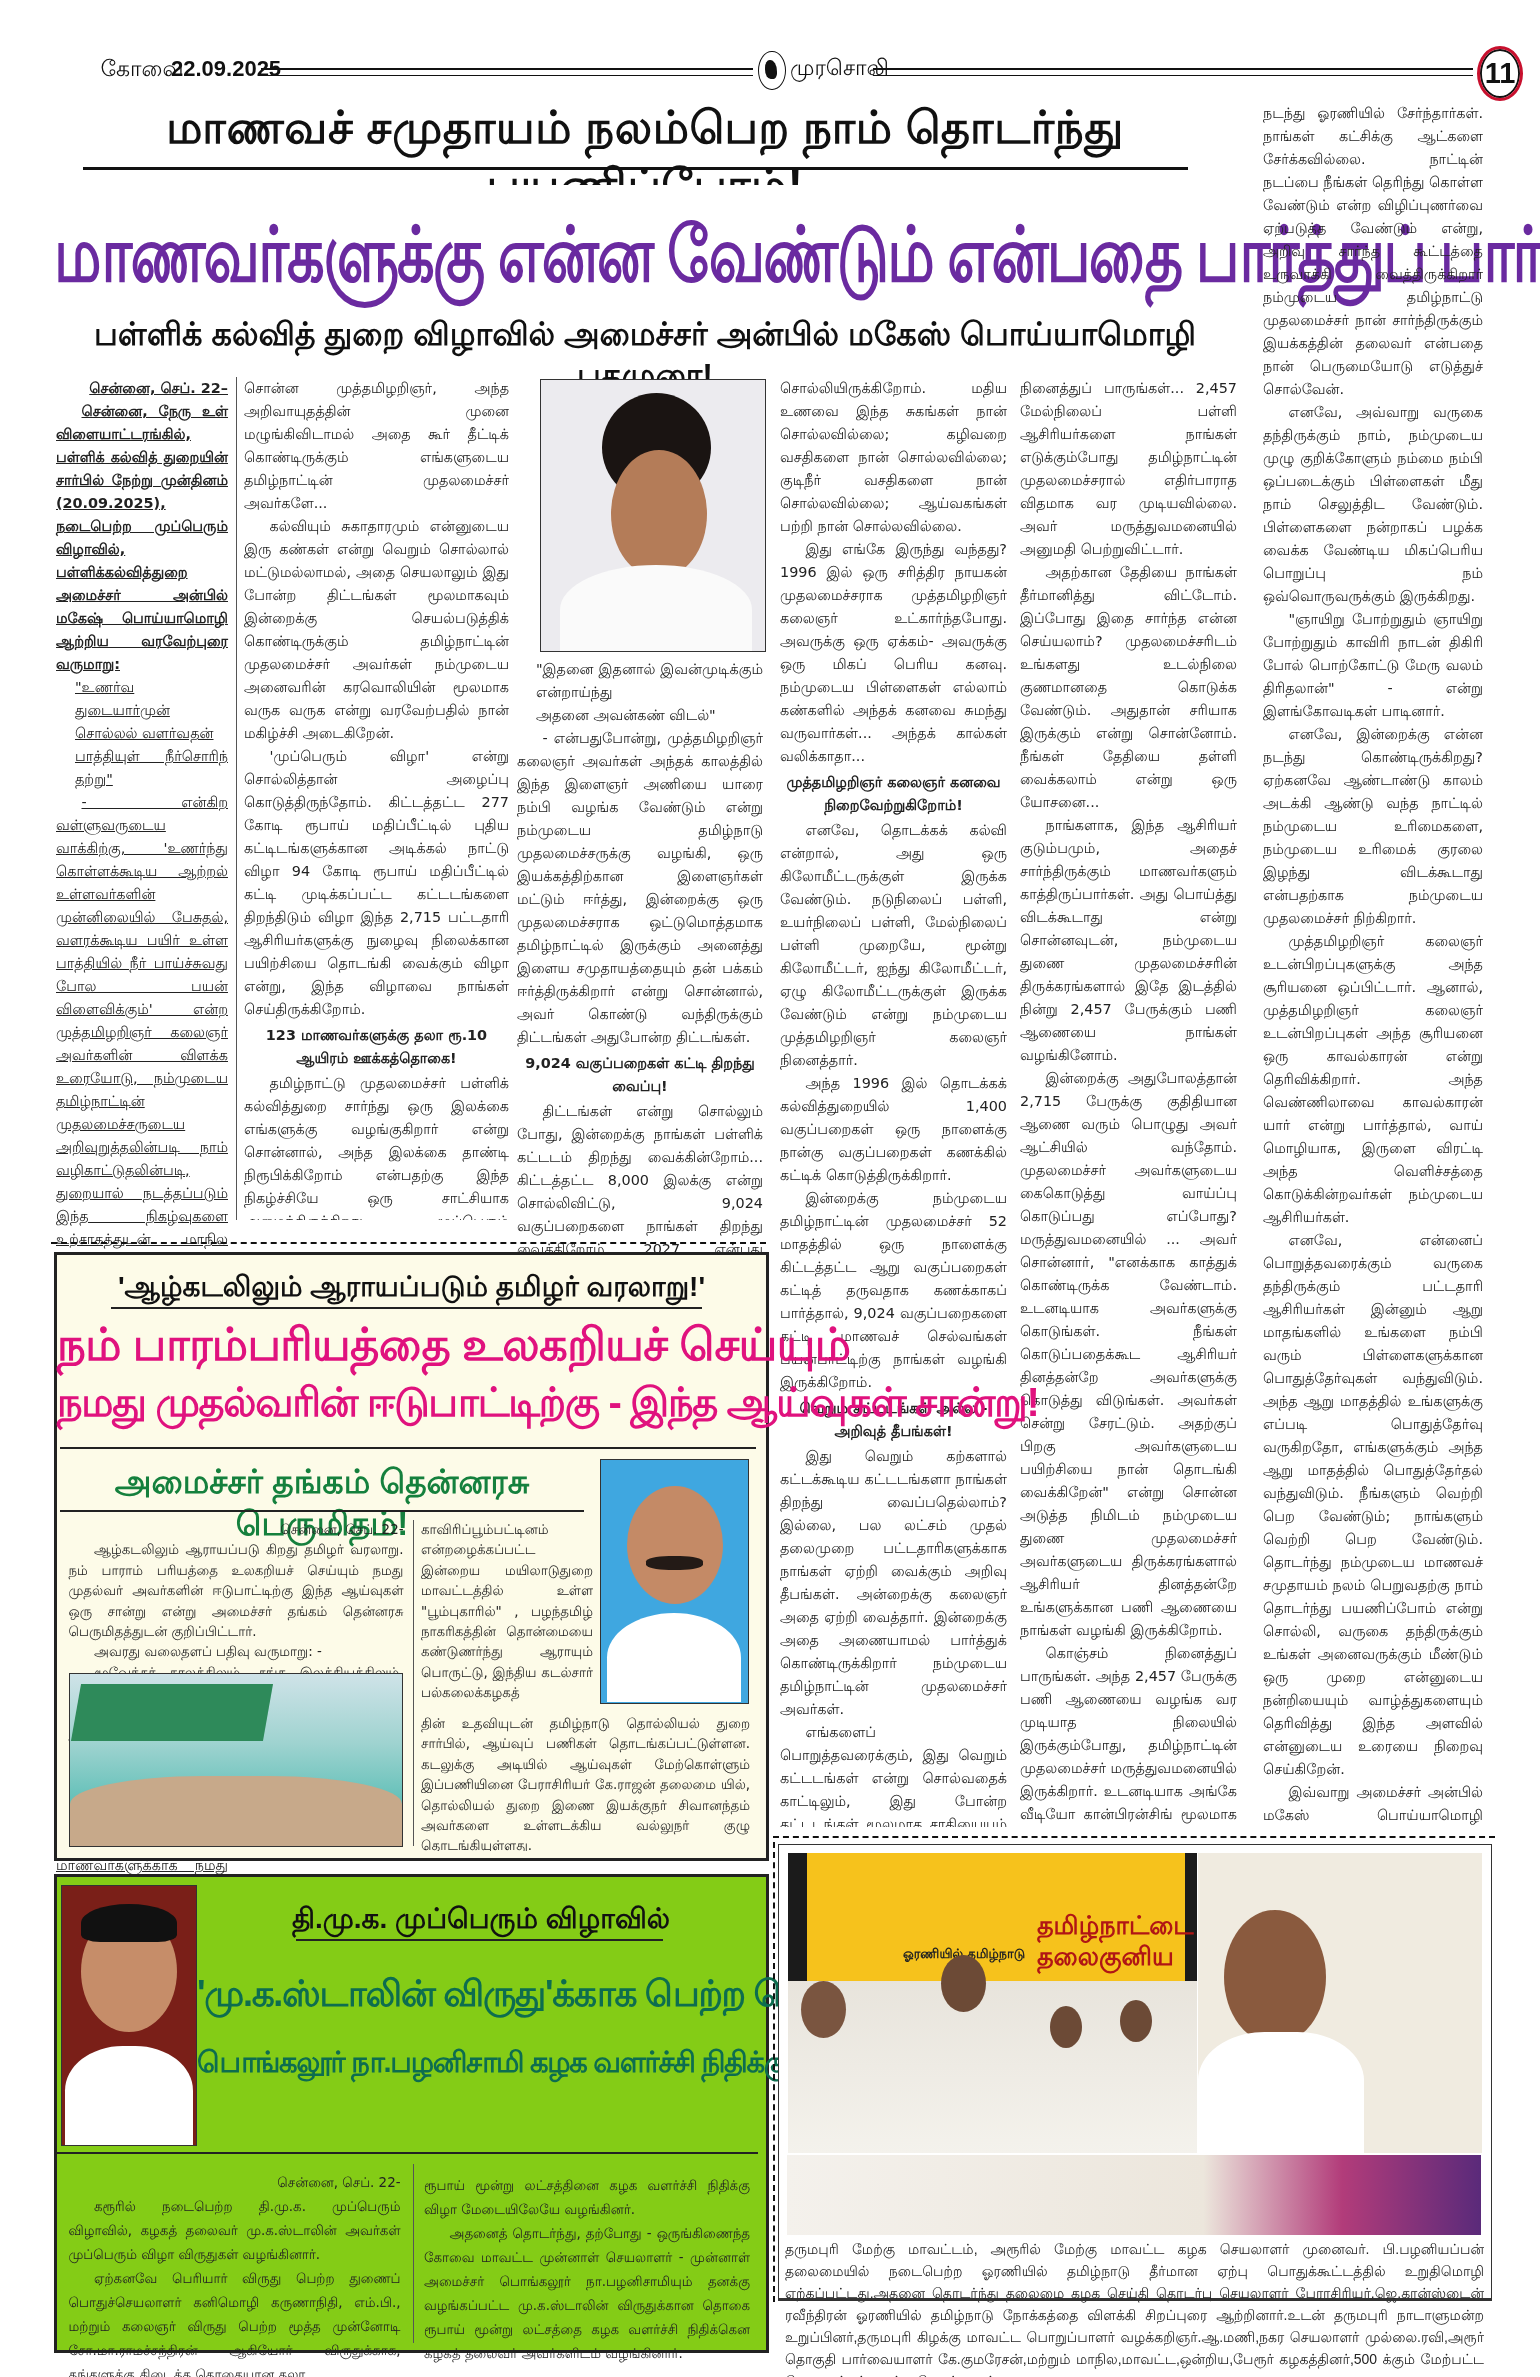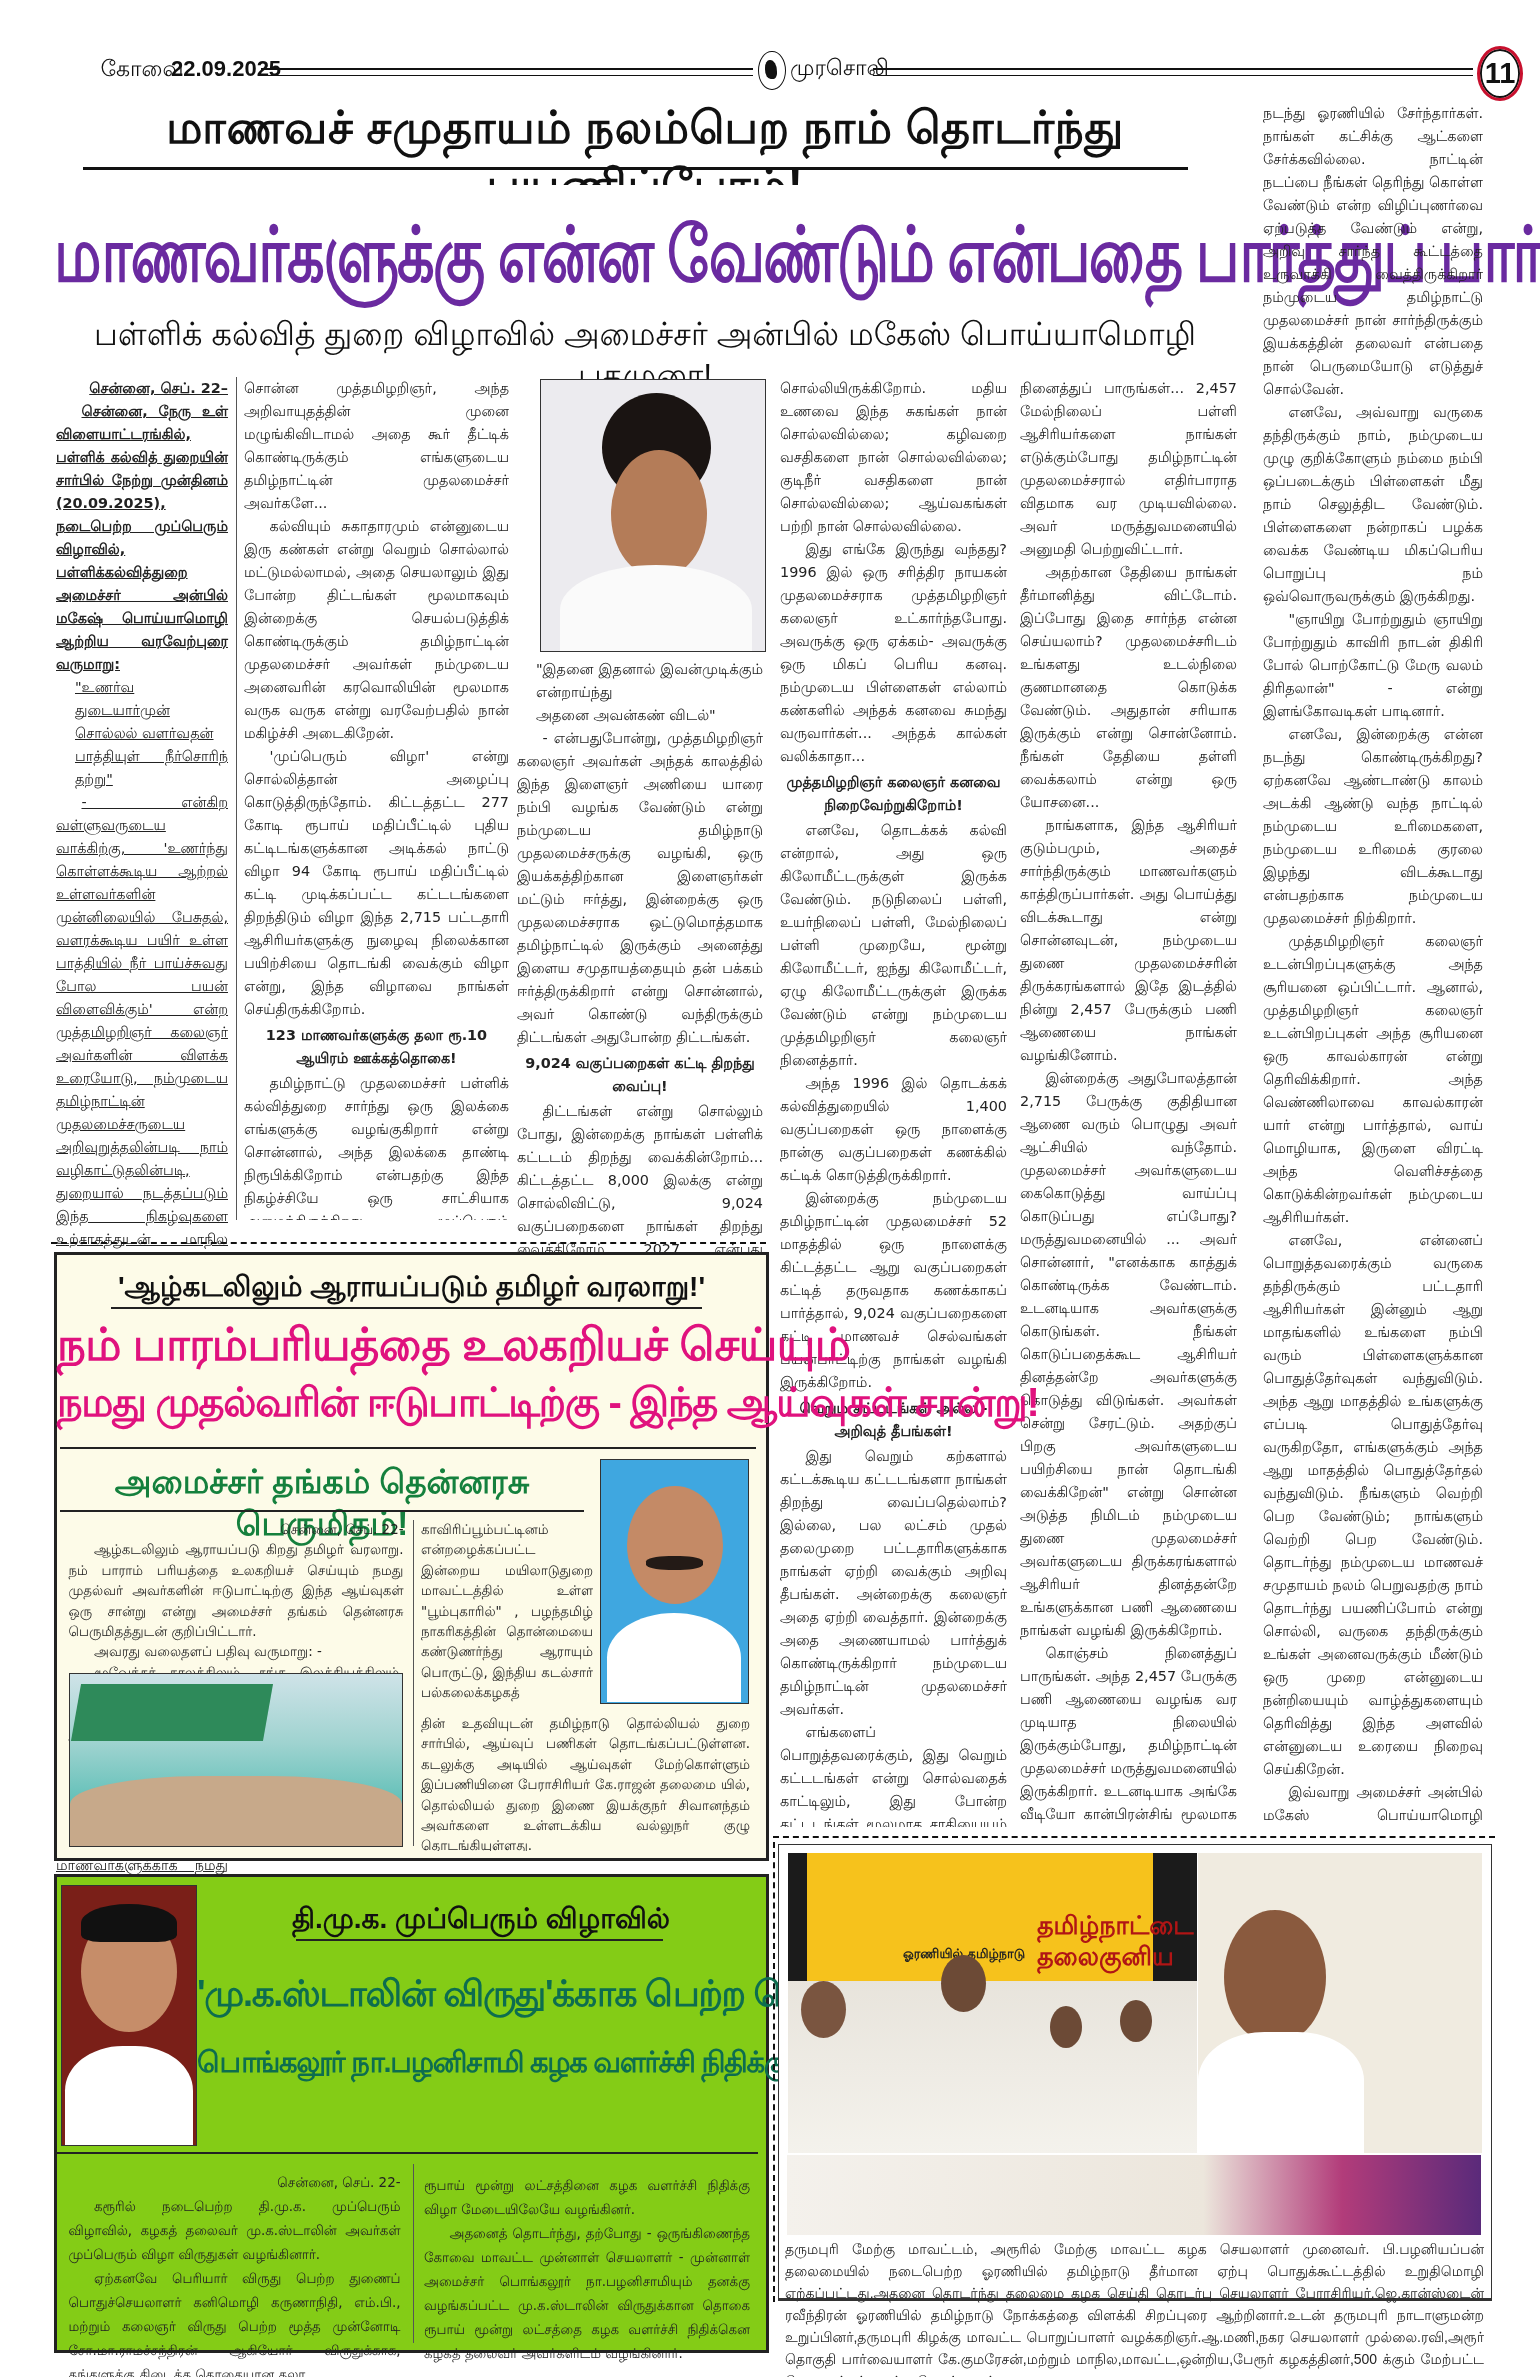--- a/index.html
+++ b/index.html
@@ -11,21 +11,21 @@
   .mast .date{position:absolute;left:77px;top:5.1px;font-size:22px;font-family:"Liberation Sans",sans-serif;font-weight:bold;}
   .mast .rule{position:absolute;top:16.6px;height:5.7px;border-top:2.6px solid #111;border-bottom:1.9px solid #111;}
   .mast .logo{position:absolute;left:664px;top:0px;width:25.5px;height:37px;border:1.9px solid #111;border-radius:50%;background:#fff;}
   .mast .logo:after{content:"";position:absolute;left:6.4px;top:7.7px;width:11.5px;height:19px;background:#111;border-radius:40% 60% 30% 50%;}
   .mast .paper{position:absolute;left:696px;top:3.8px;font-size:22px;font-family:"Liberation Sans",sans-serif;}
   .mast .pageno{position:absolute;left:1383px;top:-5.1px;width:40px;height:49px;border:3.2px solid #c8102e;border-radius:50%;background:#fff;box-shadow:0 0 0 1.9px #111 inset;text-align:center;line-height:49px;font-size:29px;font-weight:bold;font-family:"Liberation Sans",sans-serif;}
   
   .h1{left:83px;top:102px;width:1124px;text-align:center;font-size:45px;font-weight:bold;font-family:"Liberation Sans",sans-serif;letter-spacing:0.6px;}
   .h1rule{left:83px;top:167px;width:1105px;height:2.6px;background:#111;}
   .h2{left:54px;top:185px;width:1181px;height:109px;background:#fff;text-align:center;font-size:59px;line-height:109px;font-weight:bold;color:#6a2aa0;font-family:"Liberation Sans",sans-serif;transform:scaleY(1.3);transform-origin:top;letter-spacing:-1.9px;white-space:nowrap;}
-  .h3{left:83px;top:316px;width:1124px;text-align:center;font-size:32px;font-weight:normal;font-family:"Liberation Sans",sans-serif;}
+  .h3{left:83px;top:316px;width:1124px;text-align:center;font-size:32px;font-weight:bold;font-family:"Liberation Sans",sans-serif;}
   
   .col{font-size:14.4px;line-height:23px;text-align:justify;font-family:"DejaVu Sans",sans-serif;color:#222;}
   .col p{margin:0;text-indent:25.5px;}
   .col .dl{text-align:right;text-indent:0;font-weight:bold;}
   .col .lead{font-weight:bold;}
   .col .sub{text-align:center;text-indent:0;font-weight:bold;margin:2.6px 0;}
   .col .q{text-indent:0;padding-left:19px;}
   .vrule{width:0.6px;background:#555;}
   .dash{height:0;border-top:2.6px dashed #111;}
   
@@ -183,21 +183,21 @@
   <div class="abs vrule" style="left:356px;top:287px;height:179px;"></div>
   <div class="abs col" style="left:367px;top:297px;width:326px;font-size:13.4px;line-height:24px;">
     <p style="text-indent:0">ரூபாய் மூன்று லட்சத்தினை கழக வளர்ச்சி நிதிக்கு விழா மேடையிலேயே வழங்கினர்.</p>
     <p>அதனைத் தொடர்ந்து, தற்போது - ஒருங்கிணைந்த கோவை மாவட்ட முன்னாள் செயலாளர் - முன்னாள் அமைச்சர் பொங்கலூர் நா.பழனிசாமியும் தனக்கு வழங்கப்பட்ட மு.க.ஸ்டாலின் விருதுக்கான தொகை ரூபாய் மூன்று லட்சத்தை கழக வளர்ச்சி நிதிக்கென கழகத் தலைவர் அவர்களிடம் வழங்கினார்.</p>
   </div>
 </div>
 
 <div class="abs vdash" style="left:773px;top:1842px;height:460px;"></div>
 <div class="abs" style="left:778px;top:1844px;width:712px;height:453px;border:1.9px solid #333;background:#fff;">
   <div class="abs photo" style="left:9px;top:7.7px;width:409px;height:300px;background:#1b1b1b;border:none;">
-    <div class="abs" style="left:19px;top:0;width:346px;height:160px;background:#f6c21c;">
+    <div class="abs" style="left:19px;top:0;width:378px;height:160px;background:#f6c21c;">
       <div class="abs" style="left:230px;top:57px;font-size:25.5px;font-weight:bold;color:#b01515;font-family:'Liberation Sans',sans-serif;line-height:31px;">
         <div>தமிழ்நாட்டை</div>
         <div>தலைகுனிய</div>
       </div>
       <div class="abs" style="left:96px;top:93px;font-size:12.8px;color:#222;font-weight:bold;">ஓரணியில் தமிழ்நாடு</div>
     </div>
     <div class="abs" style="left:0;top:128px;width:409px;height:172px;background:linear-gradient(#e8e4dc,#f4f2ec);">
       <div class="face" style="left:12.8px;top:0;width:45px;height:57px;background:#7a5540;"></div>
       <div class="face" style="left:153px;top:-25.5px;width:45px;height:57px;background:#6c4a36;"></div>
       <div class="face" style="left:262px;top:25.5px;width:32px;height:42px;background:#6c4a36;"></div>

